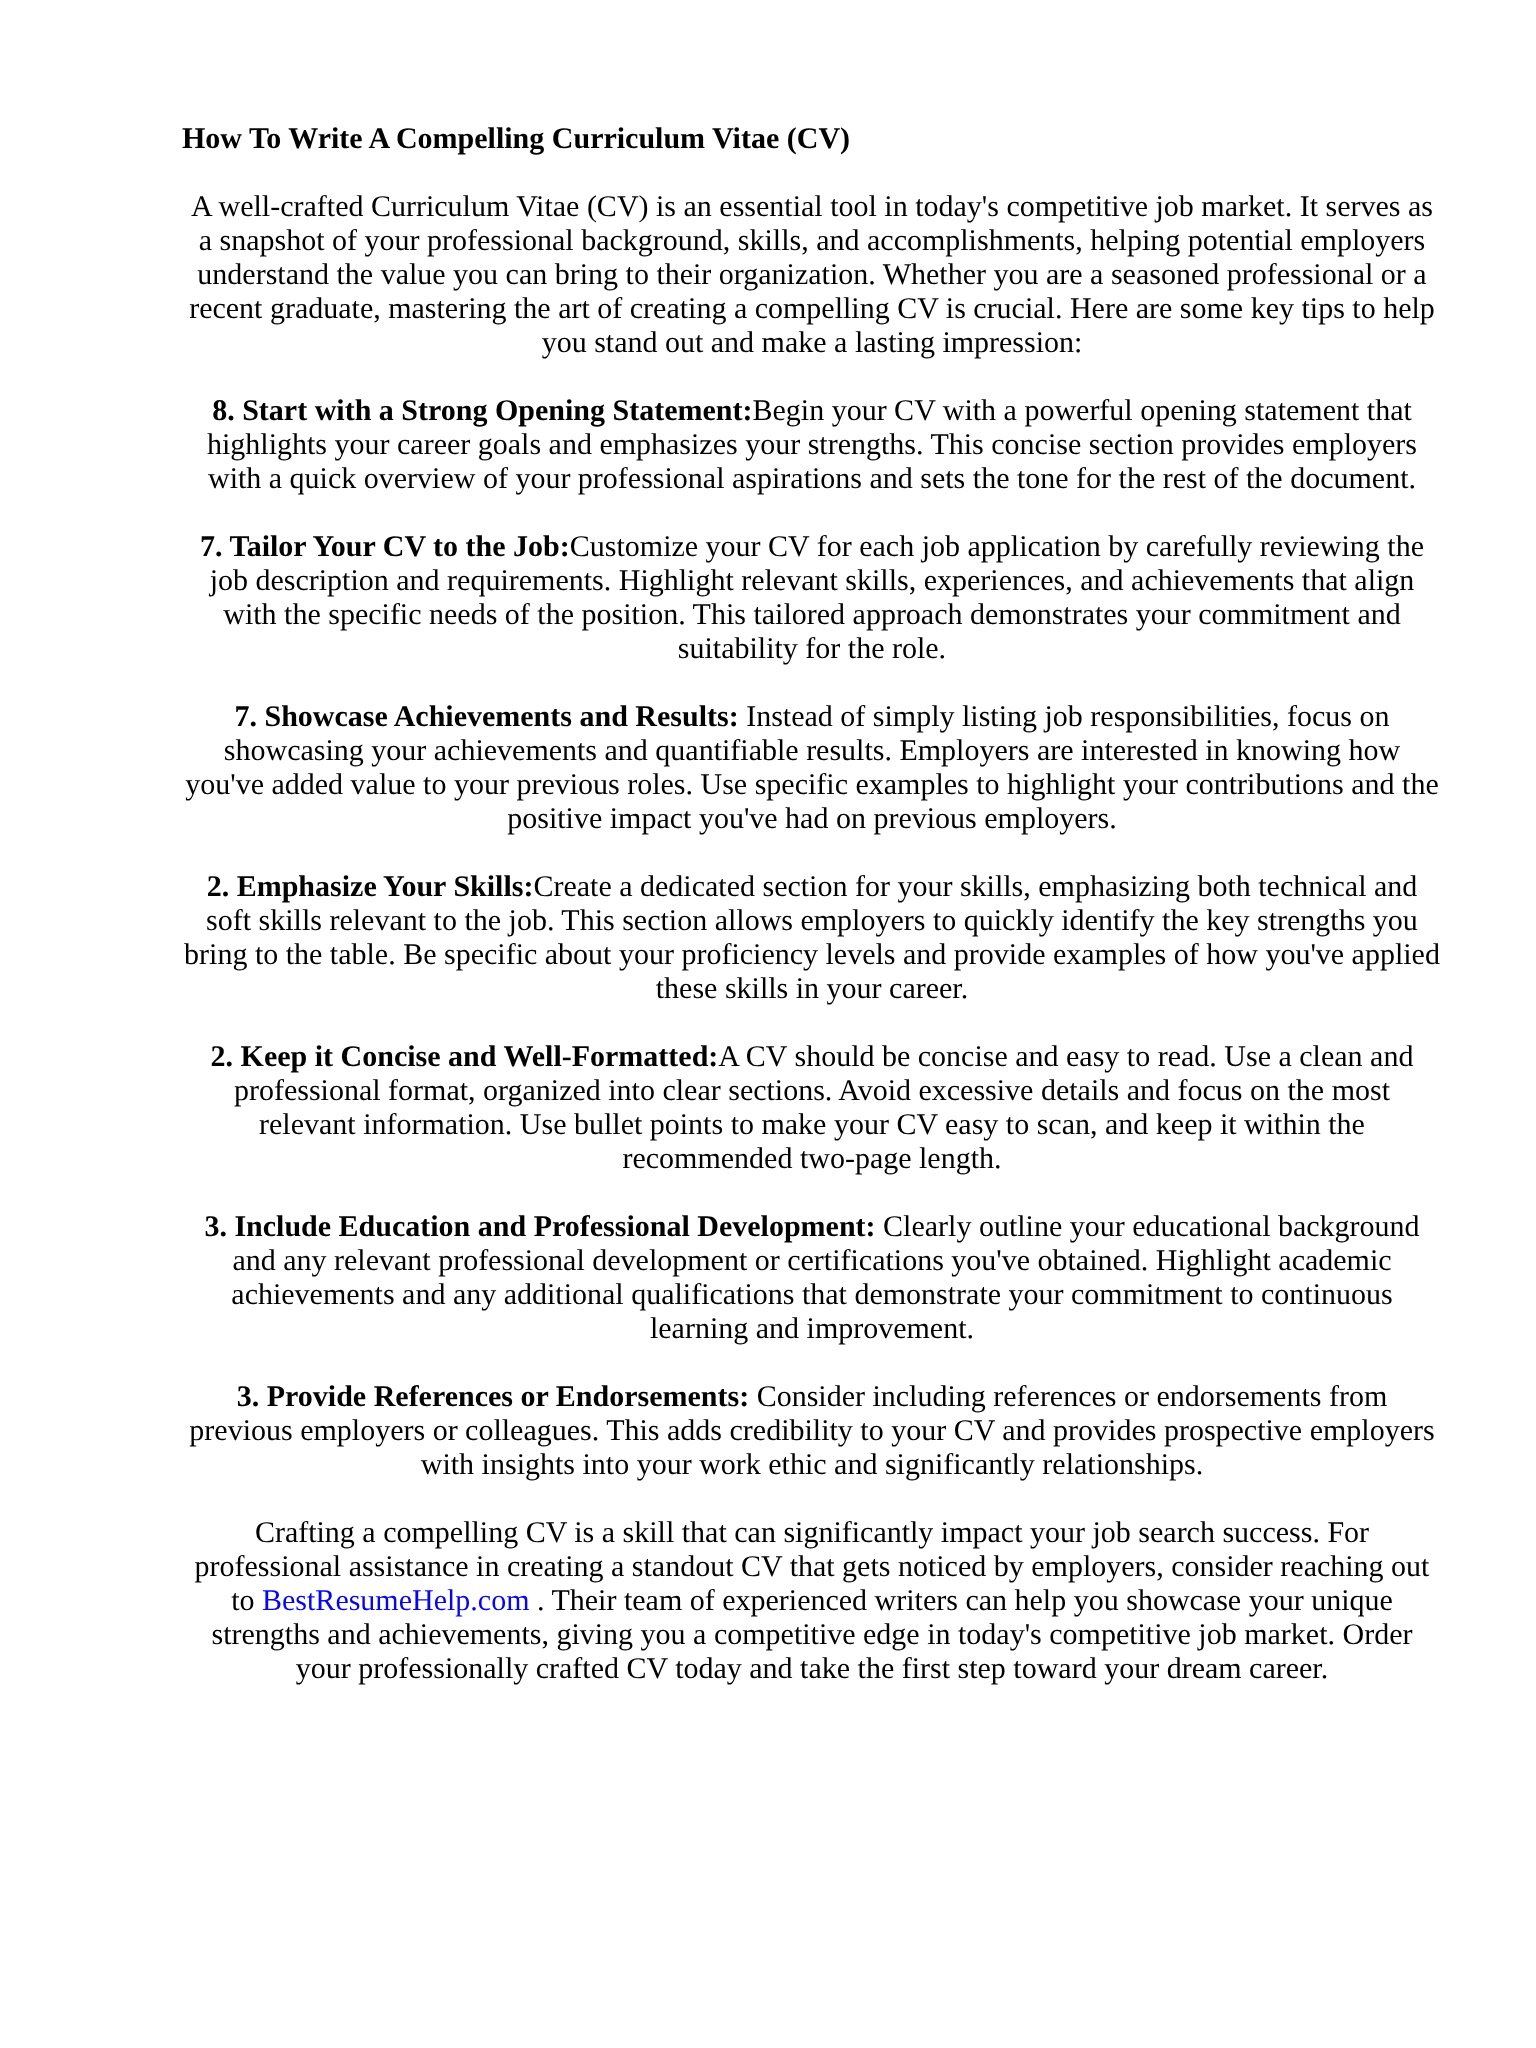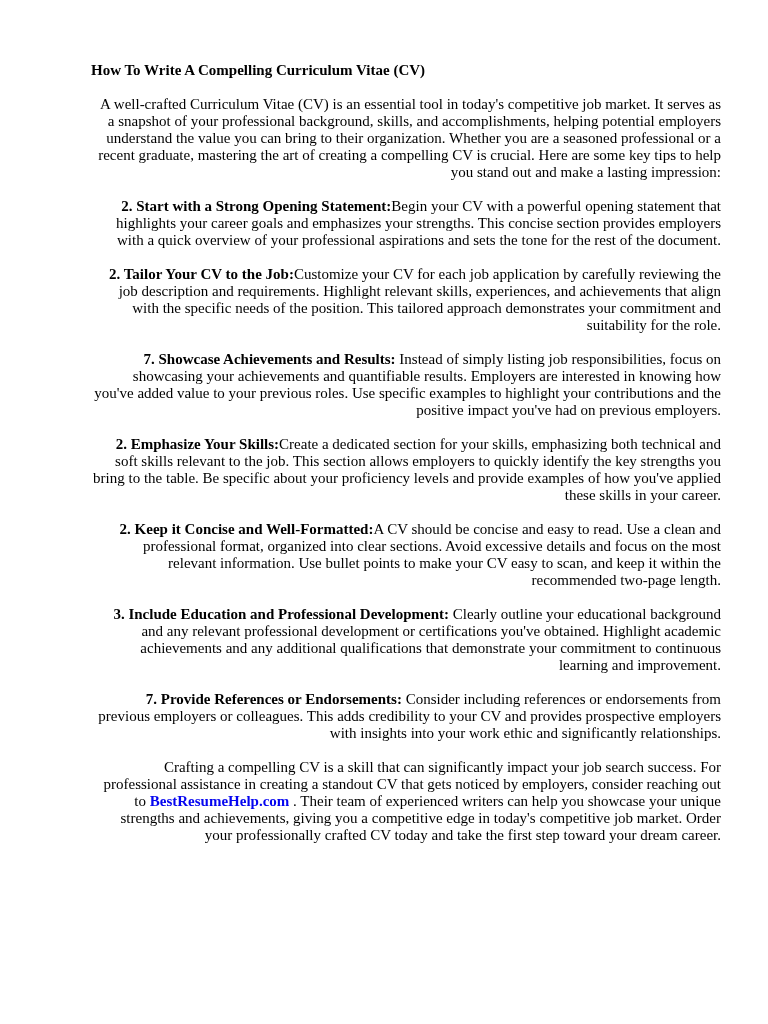--- a/index.html
+++ b/index.html
@@ -24,48 +24,48 @@
   .doc-title {
     font-size: 15px;
     font-weight: bold;
     line-height: 17px;
     margin: 0 0 17px 0;
   }
   .para {
     font-size: 15px;
     line-height: 17px;
     margin: 0 0 17px 0;
-    text-align: right;
+    text-align: center;
   }
   .para b { font-weight: bold; }
   .ext-link {
     color: #0505f0;
-    font-weight: bold;
+    font-weight: normal;
     text-decoration: none;
     cursor: pointer;
   }
 </style>
 </head>
 <body>
 
 <div class="page">
 
   <h1 class="doc-title">How To Write A Compelling Curriculum Vitae (CV)</h1>
 
   <p class="para">A well-crafted Curriculum Vitae (CV) is an essential tool in today's competitive job market. It serves as a snapshot of your professional background, skills, and accomplishments, helping potential employers understand the value you can bring to their organization. Whether you are a seasoned professional or a recent graduate, mastering the art of creating a compelling CV is crucial. Here are some key tips to help you stand out and make a lasting impression:</p>
 
-  <p class="para"><b>2. Start with a Strong Opening Statement:</b><span>Begin your CV with a powerful opening statement that highlights your career goals and emphasizes your strengths. This concise section provides employers with a quick overview of your professional aspirations and sets the tone for the rest of the document.</span></p>
+  <p class="para"><b>8. Start with a Strong Opening Statement:</b><span>Begin your CV with a powerful opening statement that highlights your career goals and emphasizes your strengths. This concise section provides employers with a quick overview of your professional aspirations and sets the tone for the rest of the document.</span></p>
 
-  <p class="para"><b>2. Tailor Your CV to the Job:</b><span>Customize your CV for each job application by carefully reviewing the job description and requirements. Highlight relevant skills, experiences, and achievements that align with the specific needs of the position. This tailored approach demonstrates your commitment and suitability for the role.</span></p>
+  <p class="para"><b>7. Tailor Your CV to the Job:</b><span>Customize your CV for each job application by carefully reviewing the job description and requirements. Highlight relevant skills, experiences, and achievements that align with the specific needs of the position. This tailored approach demonstrates your commitment and suitability for the role.</span></p>
 
   <p class="para"><b>7. Showcase Achievements and Results:</b><span> Instead of simply listing job responsibilities, focus on showcasing your achievements and quantifiable results. Employers are interested in knowing how you've added value to your previous roles. Use specific examples to highlight your contributions and the positive impact you've had on previous employers.</span></p>
 
   <p class="para"><b>2. Emphasize Your Skills:</b><span>Create a dedicated section for your skills, emphasizing both technical and soft skills relevant to the job. This section allows employers to quickly identify the key strengths you bring to the table. Be specific about your proficiency levels and provide examples of how you've applied these skills in your career.</span></p>
 
   <p class="para"><b>2. Keep it Concise and Well-Formatted:</b><span>A CV should be concise and easy to read. Use a clean and professional format, organized into clear sections. Avoid excessive details and focus on the most relevant information. Use bullet points to make your CV easy to scan, and keep it within the recommended two-page length.</span></p>
 
   <p class="para"><b>3. Include Education and Professional Development:</b><span> Clearly outline your educational background and any relevant professional development or certifications you've obtained. Highlight academic achievements and any additional qualifications that demonstrate your commitment to continuous learning and improvement.</span></p>
 
-  <p class="para"><b>7. Provide References or Endorsements:</b><span> Consider including references or endorsements from previous employers or colleagues. This adds credibility to your CV and provides prospective employers with insights into your work ethic and significantly relationships.</span></p>
+  <p class="para"><b>3. Provide References or Endorsements:</b><span> Consider including references or endorsements from previous employers or colleagues. This adds credibility to your CV and provides prospective employers with insights into your work ethic and significantly relationships.</span></p>
 
   <p class="para"><span>Crafting a compelling CV is a skill that can significantly impact your job search success. For professional assistance in creating a standout CV that gets noticed by employers, consider reaching out to </span><a class="ext-link" href="#">BestResumeHelp.com</a><span> . Their team of experienced writers can help you showcase your unique strengths and achievements, giving you a competitive edge in today's competitive job market. Order your professionally crafted CV today and take the first step toward your dream career.</span></p>
 
 </div>
 
 </body></html>

